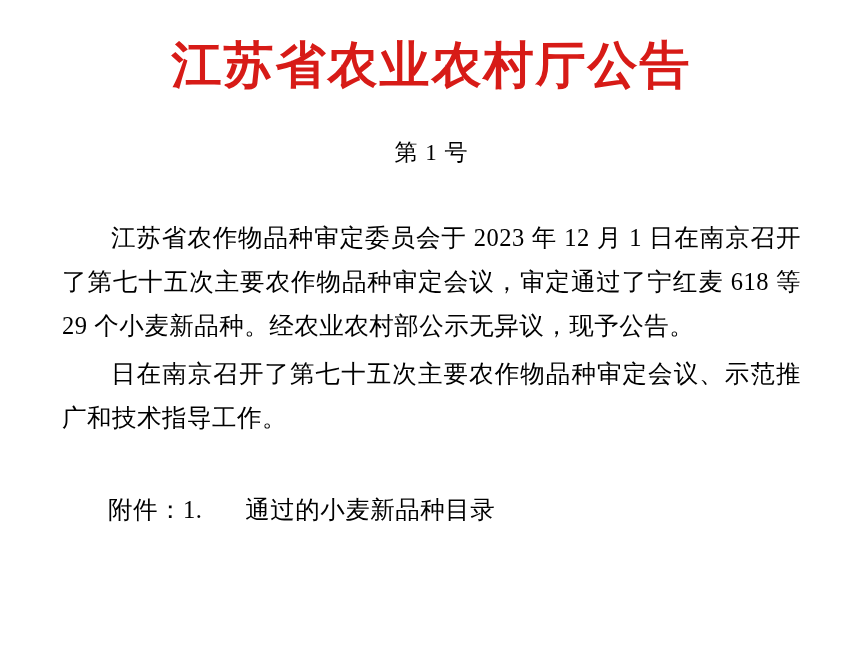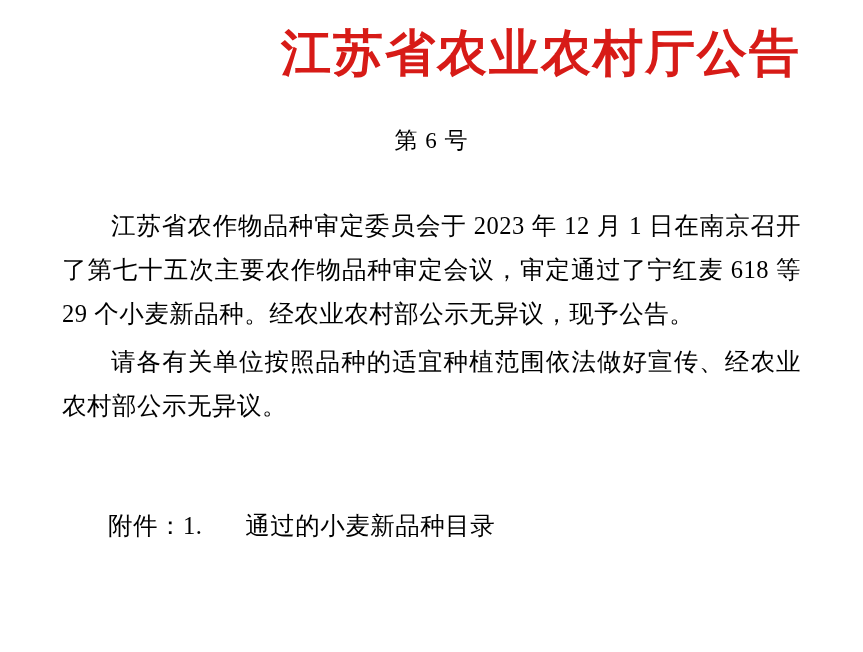--- a/index.html
+++ b/index.html
@@ -15,22 +15,22 @@
     color: #000000;
   }
   .page {
     position: relative;
     width: 863px;
     height: 652px;
     box-sizing: border-box;
     padding: 0 62px;
   }
   .doc-title {
-    margin-top: 20px;
-    text-align: right;
+    margin-top: 32px;
+    text-align: center;
     color: #d71b17;
     font-family: "Liberation Serif", "DejaVu Serif", serif;
     font-weight: bold;
     font-size: 50px;
     line-height: 66px;
     letter-spacing: 2px;
     white-space: nowrap;
   }
   .doc-number {
     margin-top: 40px;
@@ -48,21 +48,21 @@
     text-align: justify;
     text-justify: inter-ideograph;
     text-indent: 2em;
     margin: 0 0 2px 0;
     letter-spacing: 0.5px;
   }
   .para + .para {
     margin-top: 4px;
   }
   .attach-block {
-    margin-top: 76px;
+    margin-top: 48px;
     font-size: 24.5px;
     line-height: 44px;
     letter-spacing: 0.5px;
   }
   .attach-row {
     display: flex;
     align-items: flex-start;
     text-indent: 0;
   }
   .attach-label {
@@ -85,25 +85,25 @@
     font-family: Liberation Serif, serif;
   }
 </style>
 </head>
 <body>
 
 <div class="page">
 
   <div class="doc-title">江苏省农业农村厅公告</div>
 
-  <div class="doc-number">第 6 号</div>
+  <div class="doc-number">第 1 号</div>
 
   <div class="body-block">
     <p class="para">江苏省农作物品种审定委员会于 2023 年 12 月 1 日在南京召开了第七十五次主要农作物品种审定会议，审定通过了宁红麦 618 等 29 个小麦新品种。经农业农村部公示无异议，现予公告。</p>
-    <p class="para">请各有关单位按照品种的适宜种植范围依法做好宣传、经农业农村部公示无异议。</p>
+    <p class="para">日在南京召开了第七十五次主要农作物品种审定会议、示范推广和技术指导工作。</p>
   </div>
 
   <div class="attach-block">
     <div class="attach-row">
       <span class="attach-label">附件：</span>
       <span class="attach-index">1.</span>
       <span class="attach-text">
         <span class="line2">通过的小麦新品种目录</span>
       </span>
     </div>

